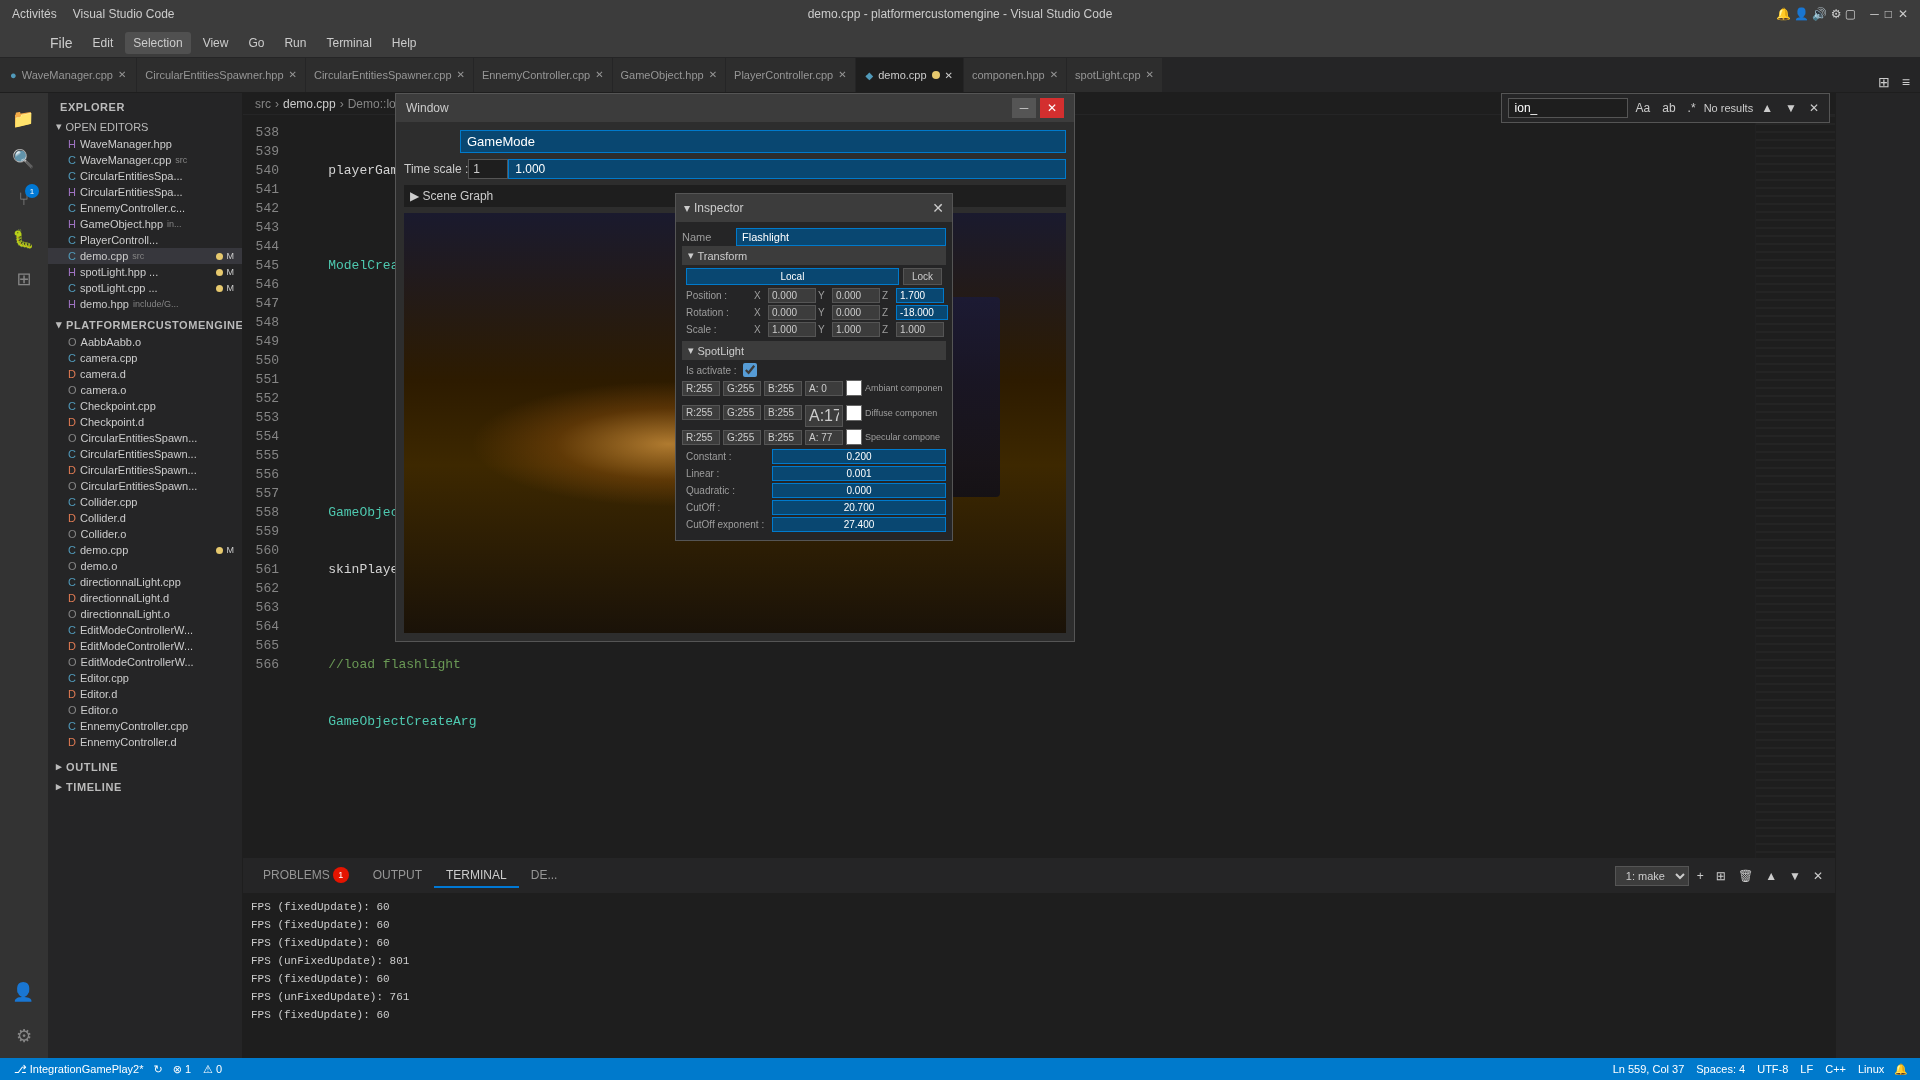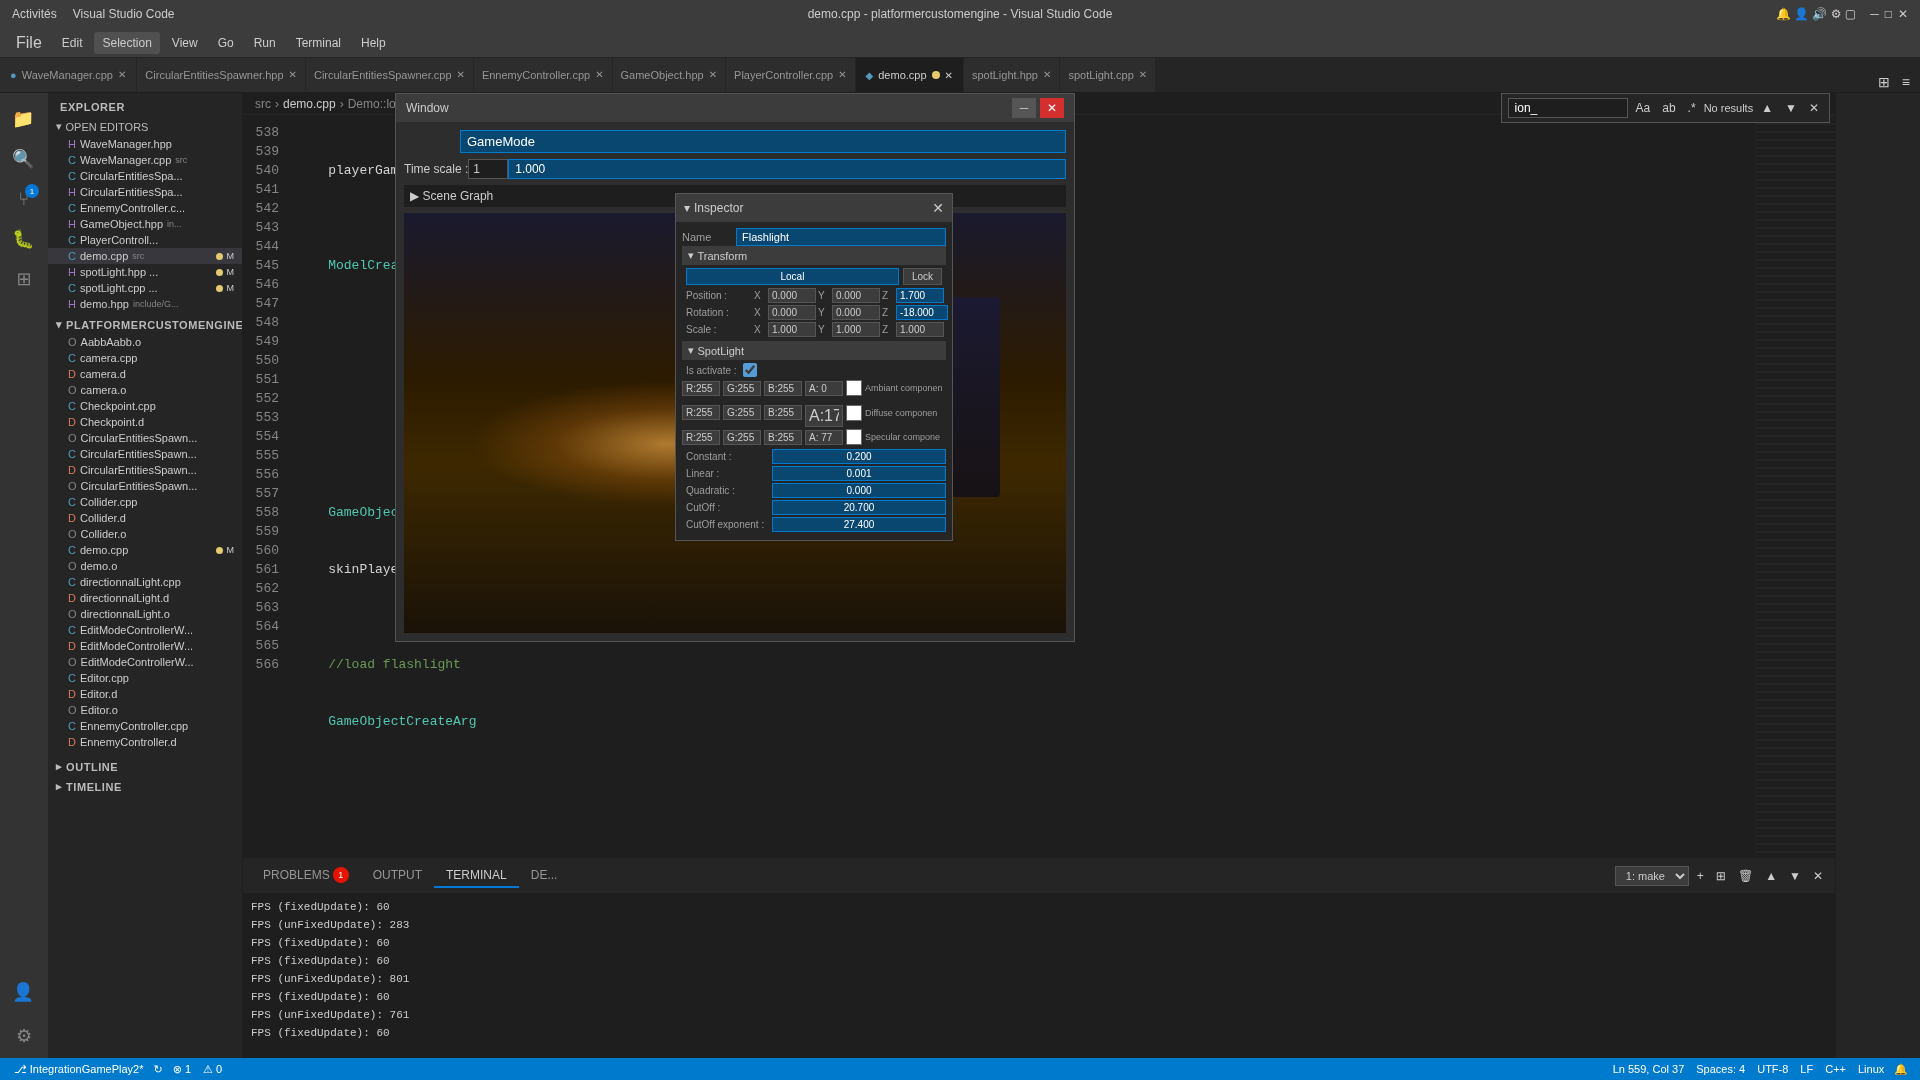--- a/index.html
+++ b/index.html
@@ -25,21 +25,21 @@
   <div style="color:#ccc;font-size:12px;position:absolute;left:50%;transform:translateX(-50%);">demo.cpp - platformercustomengine - Visual Studio Code</div>
   <div style="display:flex;gap:6px;">
     <span style="color:#ccc;font-size:12px;">🔔 👤 🔊 ⚙ ▢</span>
     <span style="color:#ccc;cursor:pointer;margin-left:8px;">─</span>
     <span style="color:#ccc;cursor:pointer;">□</span>
     <span style="color:#ccc;cursor:pointer;">✕</span>
   </div>
 </div>
 
 <div style="height:30px;background:#3c3c3c;display:flex;align-items:center;padding:0 8px;gap:4px;border-bottom:1px solid #252526;">
-  <span style="padding:4px 8px;color:#ccc;font-size:16px;cursor:pointer;">File</span>
+  <span style="padding:4px 8px;color:#ccc;font-size:14px;cursor:pointer;margin-left:34px;">File</span>
   <span style="padding:4px 8px;color:#ccc;font-size:12px;cursor:pointer;">Edit</span>
   <span style="padding:4px 8px;color:#ccc;font-size:12px;cursor:pointer;background:#505050;border-radius:3px;">Selection</span>
   <span style="padding:4px 8px;color:#ccc;font-size:12px;cursor:pointer;">View</span>
   <span style="padding:4px 8px;color:#ccc;font-size:12px;cursor:pointer;">Go</span>
   <span style="padding:4px 8px;color:#ccc;font-size:12px;cursor:pointer;">Run</span>
   <span style="padding:4px 8px;color:#ccc;font-size:12px;cursor:pointer;">Terminal</span>
   <span style="padding:4px 8px;color:#ccc;font-size:12px;cursor:pointer;">Help</span>
 </div>
 
 <div style="height:35px;background:#252526;display:flex;align-items:flex-end;overflow:hidden;border-bottom:1px solid #1e1e1e;">
@@ -68,21 +68,21 @@
     <span>PlayerController.cpp</span>
     <span style="font-size:10px;">✕</span>
   </div>
   <div style="height:35px;display:flex;align-items:center;padding:0 10px;gap:5px;font-size:11px;color:#ccc;background:#1e1e1e;border-right:1px solid #252526;border-top:1px solid #0078d4;cursor:pointer;white-space:nowrap;">
     <span style="color:#519aba;font-size:10px;">◆</span>
     <span>demo.cpp</span>
     <span style="width:8px;height:8px;border-radius:50%;background:#e7c96e;display:inline-block;"></span>
     <span style="font-size:10px;">✕</span>
   </div>
   <div style="height:35px;display:flex;align-items:center;padding:0 8px;gap:5px;font-size:11px;color:#969696;background:#2d2d2d;border-right:1px solid #252526;cursor:pointer;white-space:nowrap;">
-    <span>spotLight.hpp</span>
+    <span>componen.hpp</span>
     <span style="font-size:10px;">✕</span>
   </div>
   <div style="height:35px;display:flex;align-items:center;padding:0 8px;gap:5px;font-size:11px;color:#969696;background:#2d2d2d;border-right:1px solid #252526;cursor:pointer;white-space:nowrap;">
     <span>spotLight.cpp</span>
     <span style="font-size:10px;">✕</span>
   </div>
 
   <div style="margin-left:auto;display:flex;align-items:center;padding:0 6px;gap:4px;color:#ccc;font-size:14px;">
     <span style="cursor:pointer;padding:2px 4px;">⊞</span>
     <span style="cursor:pointer;padding:2px 4px;">≡</span>
@@ -393,21 +393,20 @@
           <span style="cursor:pointer;color:#ccc;padding:2px 4px;">+</span>
           <span style="cursor:pointer;color:#ccc;padding:2px 4px;">⊞</span>
           <span style="cursor:pointer;color:#ccc;padding:2px 4px;">🗑</span>
           <span style="cursor:pointer;color:#ccc;padding:2px 4px;">▲</span>
           <span style="cursor:pointer;color:#ccc;padding:2px 4px;">▼</span>
           <span style="cursor:pointer;color:#ccc;padding:2px 4px;">✕</span>
         </div>
       </div>
       <div style="flex:1;padding:4px 8px;font-family:'Courier New',monospace;font-size:11px;color:#ccc;overflow-y:auto;line-height:18px;">
         <div>FPS (fixedUpdate): 60</div>
-        <div>FPS (unFixedUpdate): 283</div>
         <div>FPS (fixedUpdate): 60</div>
         <div>FPS (fixedUpdate): 60</div>
         <div>FPS (unFixedUpdate): 801</div>
         <div>FPS (fixedUpdate): 60</div>
         <div>FPS (unFixedUpdate): 761</div>
         <div>FPS (fixedUpdate): 60</div>
 
       </div>
     </div>
   </div>

